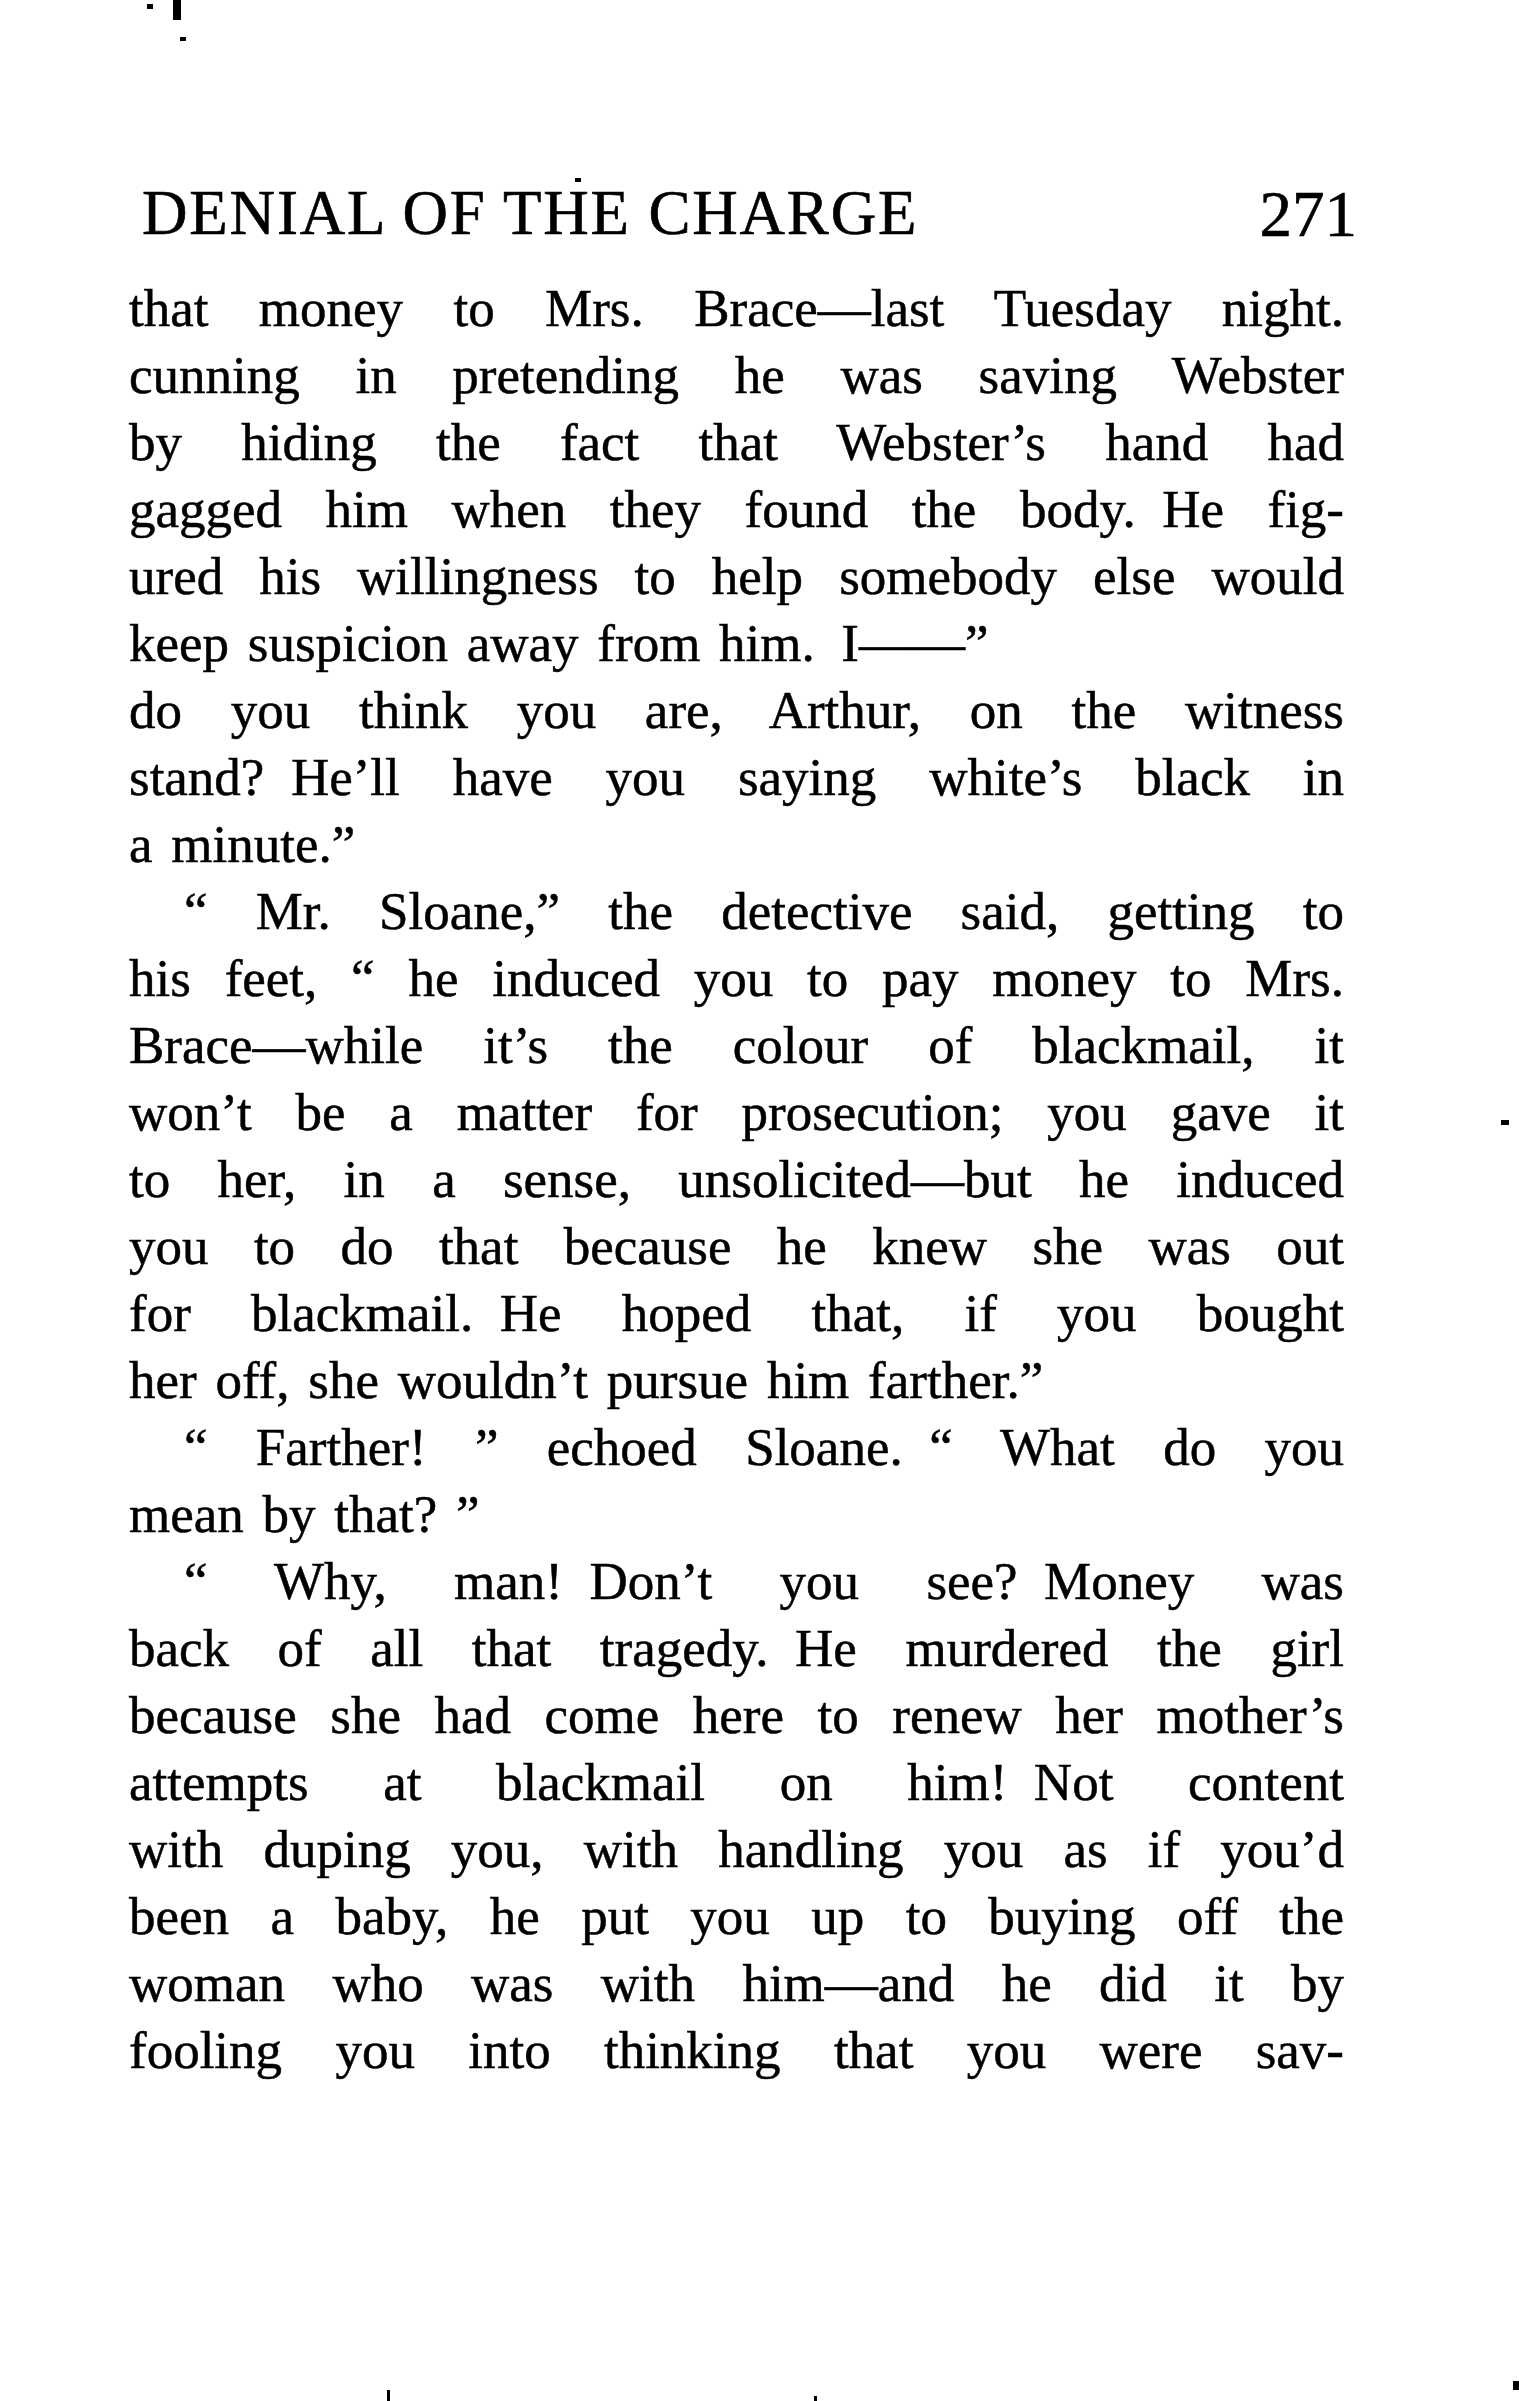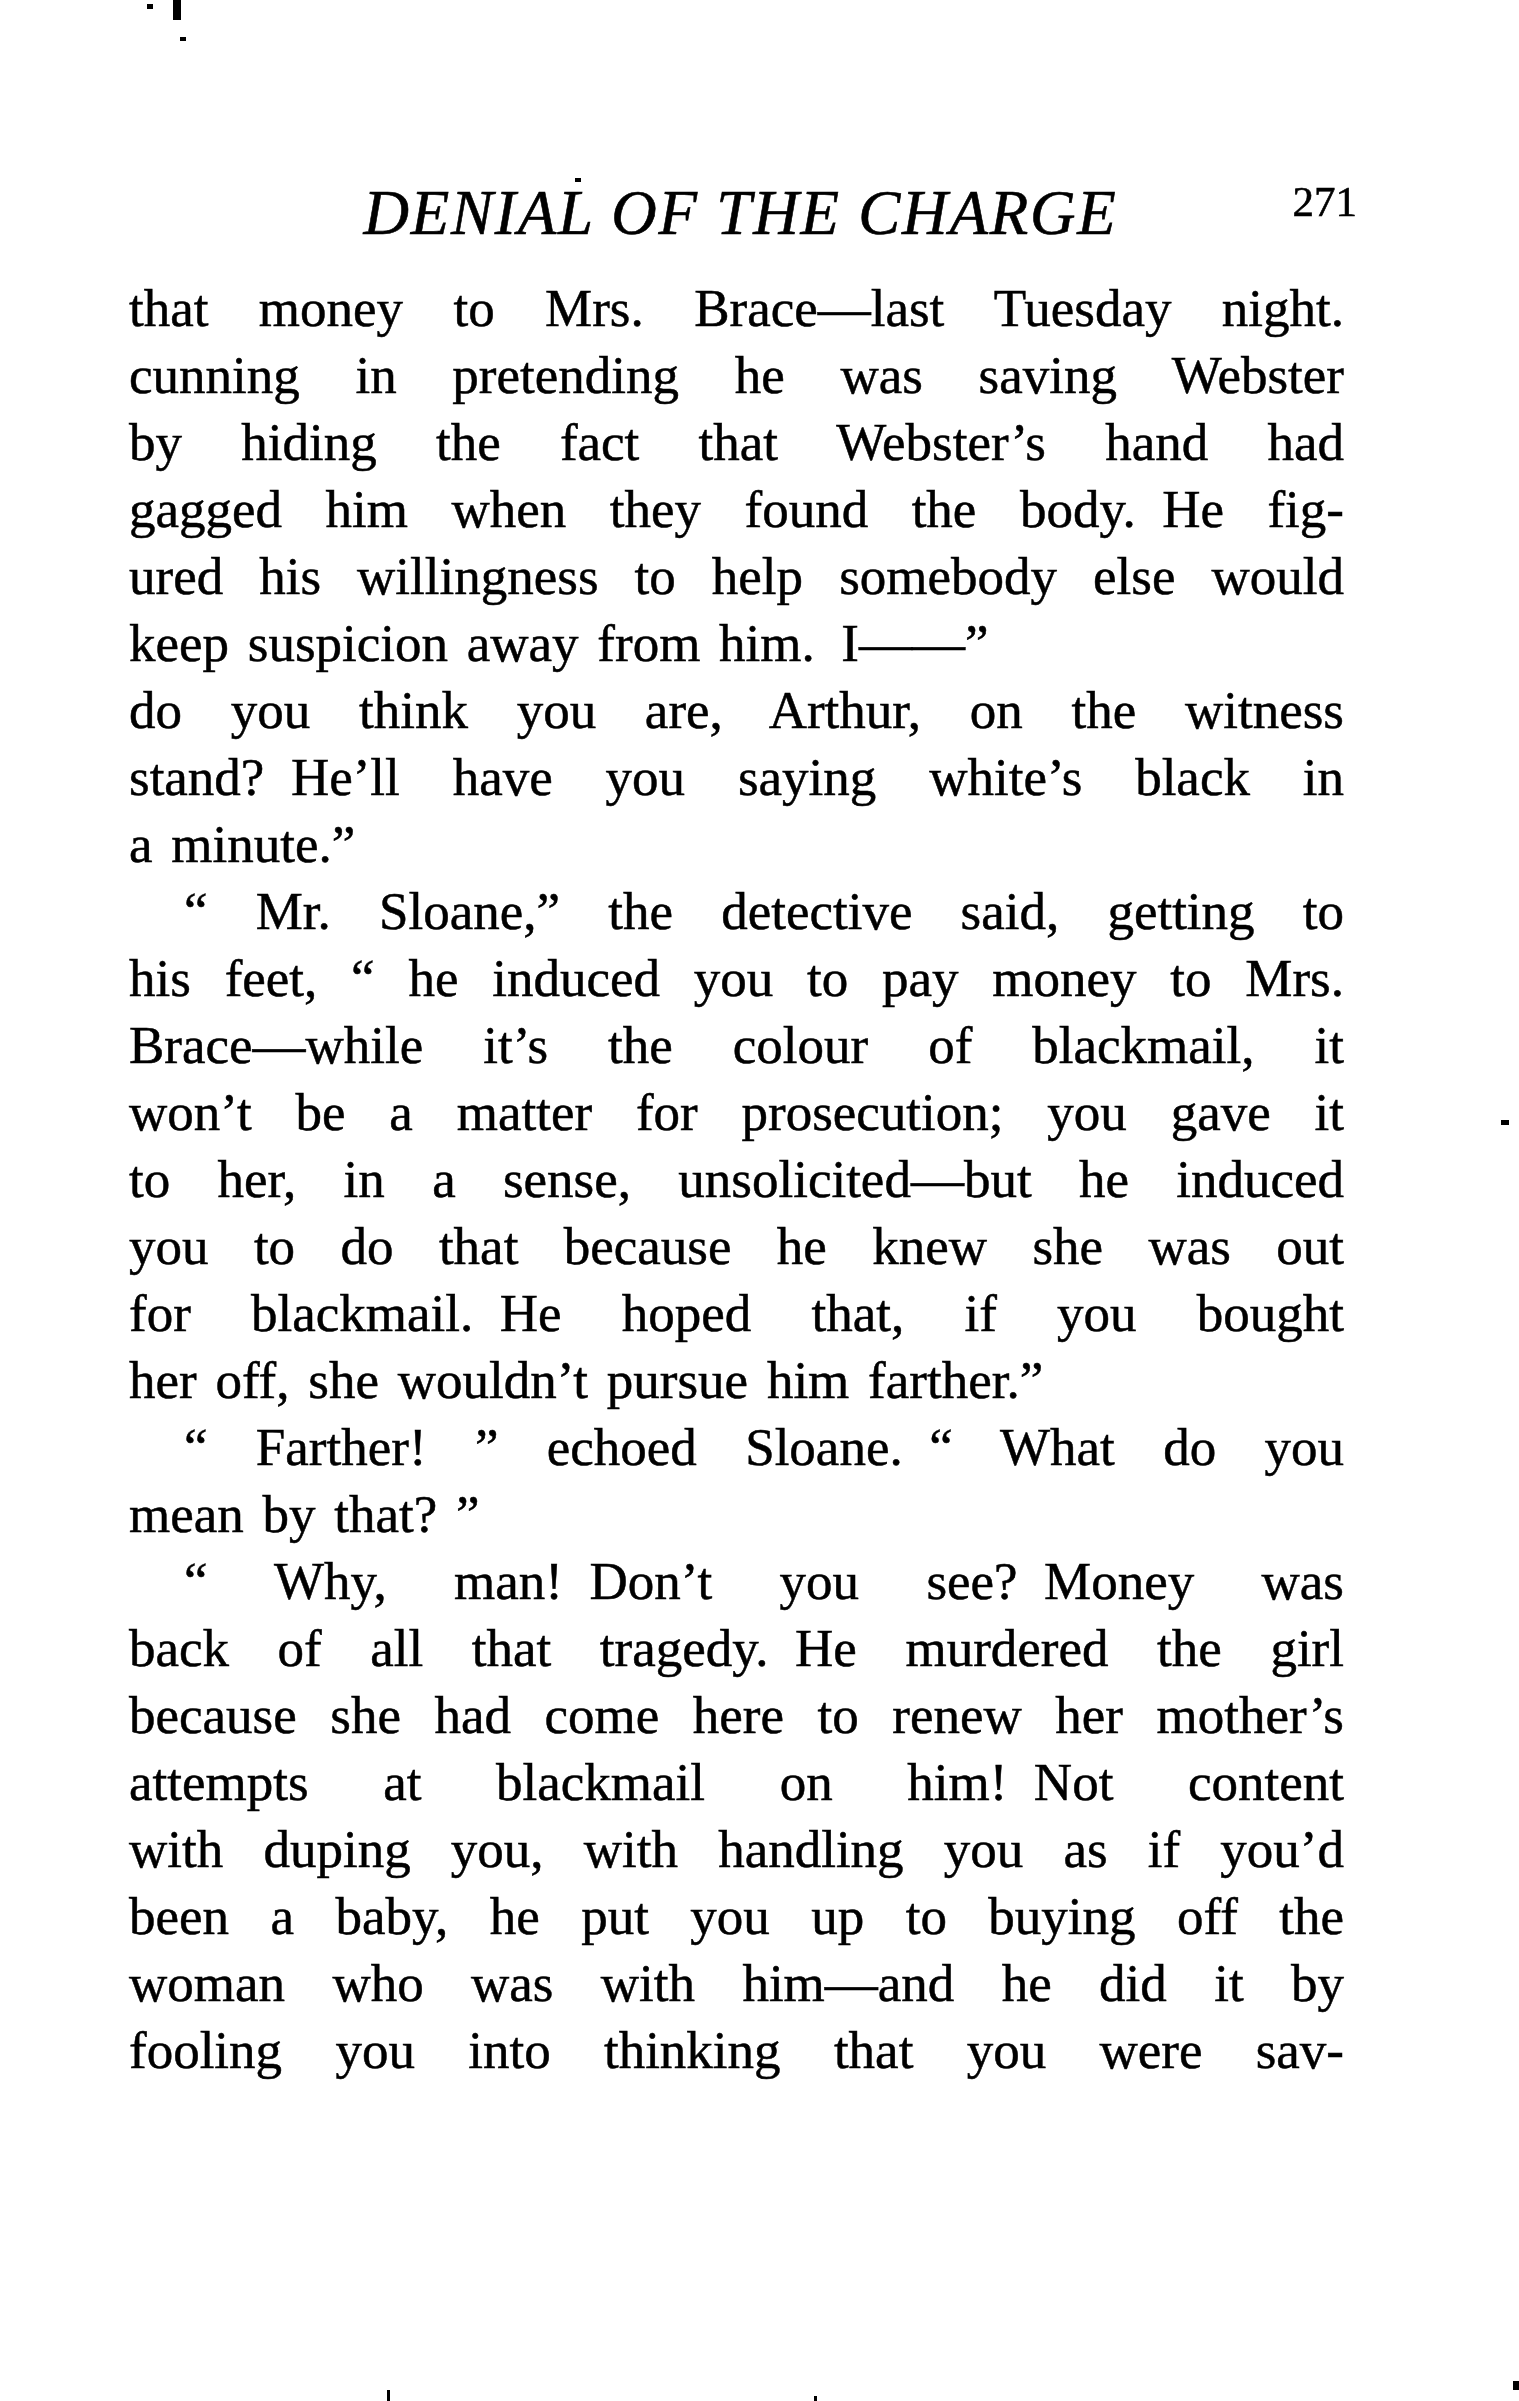--- a/index.html
+++ b/index.html
@@ -10,35 +10,34 @@
     color: #000;
   }
   .page {
     position: relative;
     width: 1519px; height: 2401px;
     background: #ffffff;
     overflow: hidden;
   }
   .running-header {
     position: absolute;
-    top: 177px; left: 133px; width: 1215px;
-    text-align: center;
-    font-style: italic;
+    top: 177px; left: 142px; width: 1215px;
+    text-align: left;
   }
   .running-head-title {
     font-size: 63px;
     letter-spacing: 1.8px;
     font-weight: normal;
     -webkit-text-stroke: 0.6px #000;
     white-space: nowrap;
   }
   .page-number {
     position: absolute;
     top: 177px; right: 162px;
-    font-size: 43px;
+    font-size: 65px;
     -webkit-text-stroke: 0.6px #000;
   }
   .body-text {
     position: absolute;
     top: 275px; left: 129px; width: 1215px;
   }
   .line {
     font-size: 53px;
     line-height: 67px;
     word-spacing: 5.5px;

